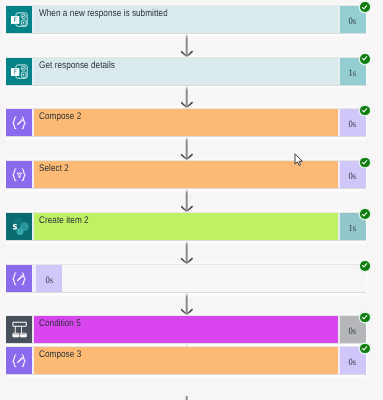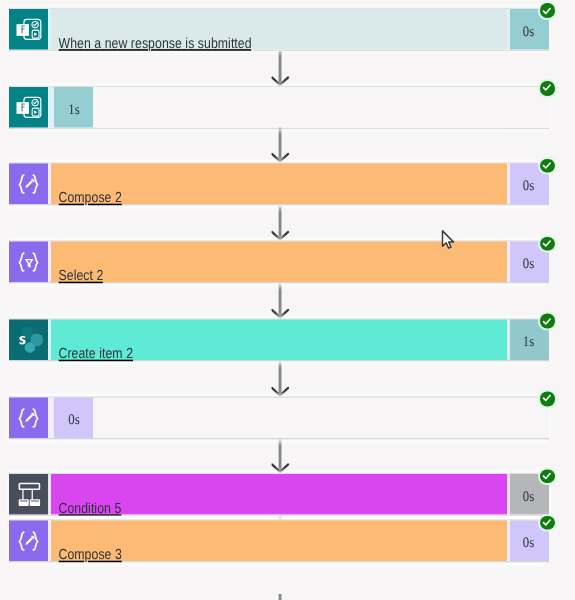--- a/index.html
+++ b/index.html
@@ -12,34 +12,34 @@
     text-rendering:geometricPrecision;
   }
   #stage{position:relative;width:383px;height:400px;overflow:hidden;}
 
   .step{position:absolute;left:6px;width:359.5px;height:27px;display:flex;
         box-shadow:0 0.9px 0 rgba(140,140,142,.35), 0 2.6px 3.2px rgba(255,255,255,.95),
                    0 -0.8px 0 rgba(175,178,180,.38), 0 -2.2px 2.6px rgba(255,255,255,.92),
                    0 0.1px 0.5px rgba(0,0,0,.10);}
   .icon-cell{width:26px;height:27px;flex:0 0 26px;display:flex;align-items:center;justify-content:center;}
   .icon-cell svg{display:block;}
-  .body-cell{flex:1 1 auto;display:flex;align-items:flex-end;padding-left:4.7px;min-width:0;text-decoration:underline;}
+  .body-cell{flex:1 1 auto;display:flex;align-items:flex-start;padding-left:4.7px;min-width:0;}
   .step-label{font-size:9.7px;color:#2B3338;white-space:nowrap;overflow:hidden;display:inline-block;
               transform:translateY(1.8px) scaleX(0.845);transform-origin:0 50%;letter-spacing:0.05px;}
   .divider{flex:0 0 2.2px;width:2.2px;}
   .dur-cell{flex:0 0 25.5px;width:25.5px;display:flex;align-items:center;justify-content:center;font-family:Liberation Serif, serif;}
   .dur-text{font-size:9.7px;color:#2B3338;display:inline-block;transform:translateY(1.8px) scaleX(0.88);}
 
   
   .t-teal   .icon-cell{background:#038387;}
   .t-teal   .body-cell{background:#DAE9EC;}
   .t-teal   .dur-cell {background:#95CED2;}
   .t-teal   .divider  {background:#E3F0F1;}
   .t-spteal .icon-cell{background:#0A6C71;}
-  .t-spteal .body-cell{background:#5eead4;}
+  .t-spteal .body-cell{background:#bef264;}
   .t-spteal .dur-cell {background:#92C7CC;}
   .t-spteal .divider  {background:#E2EFF0;}
   .t-purple .icon-cell{background:#8A6BEE;}
   .t-purple .body-cell{background:#fdba74;}
   .t-purple .dur-cell {background:#D1C6FA;}
   .t-purple .divider  {background:#F1EDFD;}
   .t-gray   .icon-cell{background:#474F5A;}
   .t-gray   .body-cell{background:#d946ef;}
   .t-gray   .dur-cell {background:#B4B6BA;}
   .t-gray   .divider  {background:#E8E8EA;}
@@ -144,20 +144,23 @@
           <rect x="9.95" y="6.9" width="11.25" height="13.4" rx="1.9" fill="none" stroke="#ffffff" stroke-width="0.8"></rect>
           <circle cx="17.4" cy="10.4" r="2.1" fill="none" stroke="#ffffff" stroke-width="0.72"></circle>
           <path d="M16.45 10.4 L17.15 11.15 L18.35 9.55" fill="none" stroke="#ffffff" stroke-width="0.75" stroke-linecap="round" stroke-linejoin="round"></path>
           <rect x="15.45" y="14.1" width="4.6" height="5.3" rx="1.1" fill="none" stroke="#ffffff" stroke-width="0.72"></rect>
           <path d="M16.8 15.45 L18.8 16.75 L16.8 18.05 Z" fill="#ffffff"></path>
           <rect x="5.0" y="10.1" width="8.3" height="7.8" fill="#ffffff"></rect>
           <path d="M8.3 11.0 h2.35 v0.72 h-1.6 v1.3 h1.35 v0.72 h-1.35 v2.5 h-0.75 z" fill="#3B8C90"></path>
         </svg>
       </div>
   <div class="divider"></div>
+  <div class="body-cell">
+        <span class="step-label">Get response details</span>
+      </div>
   <div class="divider"></div>
   <div class="dur-cell">
         <span class="dur-text">1s</span>
       </div>
   <div class="status-badge ok">
         <span>
           <svg width="7" height="7" viewBox="0 0 7 7">
             <path d="M1.35 3.45 L2.85 4.95 L5.75 1.7" fill="none" stroke="#ffffff" stroke-width="1.05" stroke-linecap="round" stroke-linejoin="round"></path>
           </svg>
         </span>

